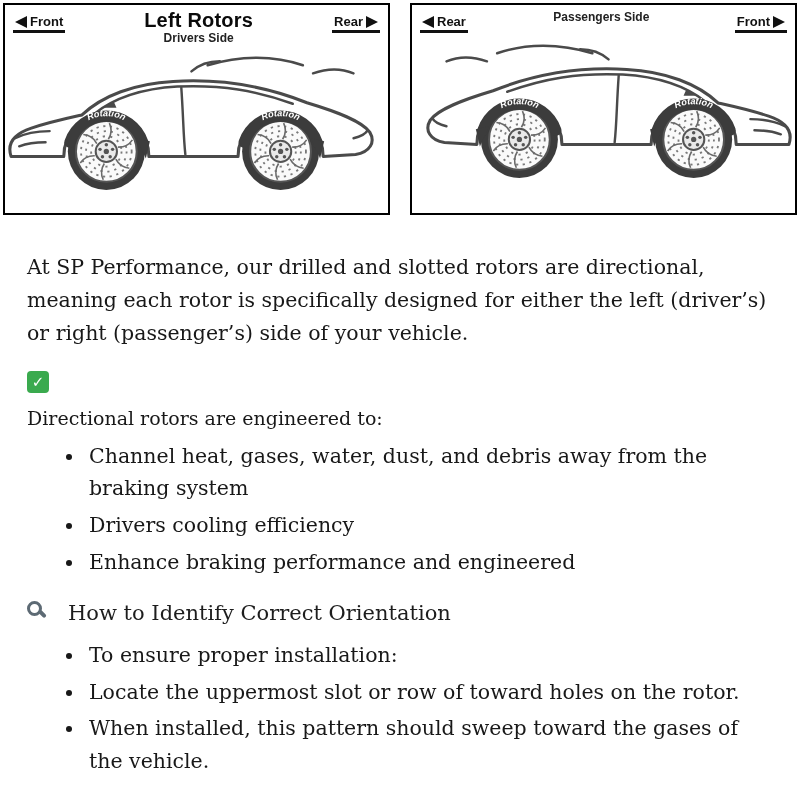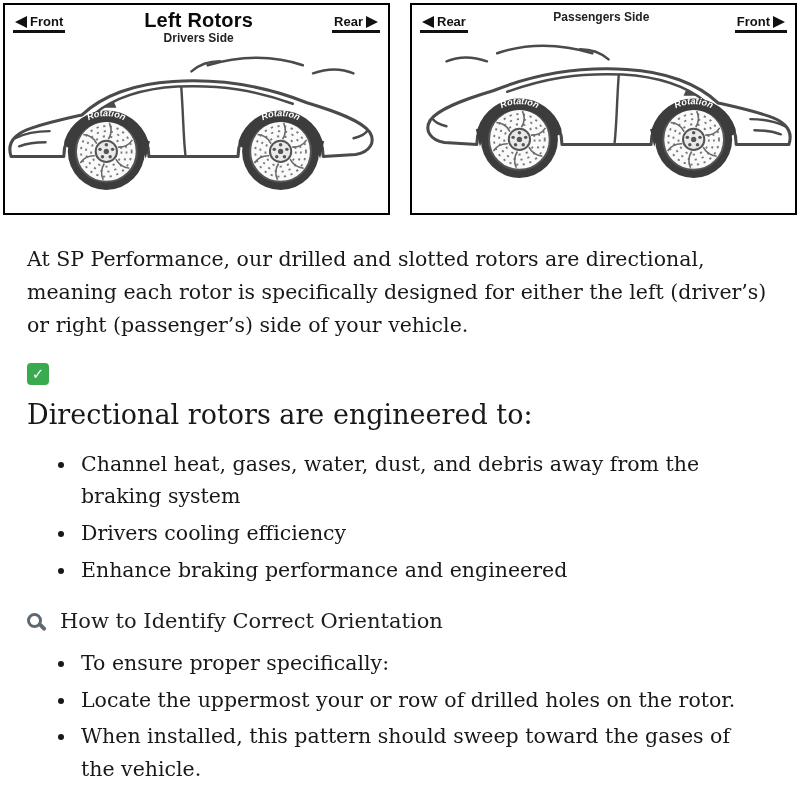--- a/index.html
+++ b/index.html
@@ -14,26 +14,26 @@
   .panel-title { font-size:20px; font-weight:bold; letter-spacing:.2px; color:#0a0a0a; line-height:1.05; }
   .panel-subtitle { font-size:12px; font-weight:bold; color:#222; }
   .dir-label { display:inline-flex; align-items:center; border-bottom:3px solid #111; padding:0 2px 1px 2px; font-weight:bold; font-size:13px; color:#111; margin-top:2px; }
   .tri { width:0; height:0; display:inline-block; }
   .tri-left  { border-top:6px solid transparent; border-bottom:6px solid transparent; border-right:12px solid #111; margin-right:3px; }
   .tri-right { border-top:6px solid transparent; border-bottom:6px solid transparent; border-left:12px solid #111; margin-left:3px; }
   .car-svg { display:block; width:100%; margin-top:0px; }
 
   
   .article { padding:16px 27px 0 27px; }
-  .para { font-size:20.5px; line-height:1.62; margin:0 0 18px 0; max-width:748px; }
+  .para { font-size:20.5px; line-height:1.62; margin:8px 0 18px 0; max-width:748px; }
   .h-bold { font-size:21px; font-weight:bold; margin:20px 0 14px 0; display:flex; align-items:center; gap:10px; color:#0e0e0e; }
-  .h-reg  { font-size:21px; font-weight:normal; margin:22px 0 14px 0; display:flex; align-items:center; gap:16px; color:#1d1d1d; }
-  .lead { font-size:27px; margin:0 0 18px 0; }
+  .h-reg  { font-size:21px; font-weight:normal; margin:22px 0 14px 0; display:flex; align-items:flex-start; gap:24px; color:#1d1d1d; }
+  .lead { font-size:19px; margin:0 0 11px 0; }
   ul.blist { margin:6px 0 18px 0; padding-left:46px; max-width:760px; }
-  ul.blist li { font-size:20.5px; line-height:1.6; margin:4px 4px; padding-left:4px; }
+  ul.blist li { font-size:20.5px; line-height:1.6; margin:4px 12px; padding-left:4px; }
 
   .check-icon { display:inline-flex; align-items:center; justify-content:center; width:22px; height:22px; background:#3aaa4e; border-radius:4px; color:#fff; font-size:15px; font-weight:bold; font-family:"DejaVu Sans",sans-serif; flex:0 0 auto; }
   .mag-icon { position:relative; width:15px; height:15px; border:3px solid #5d6a74; border-radius:50%; display:inline-block; flex:0 0 auto; margin-right:2px; }
   .mag-icon::after { content:""; position:absolute; width:9px; height:3.5px; background:#5d6a74; border-radius:2px; transform:rotate(45deg); right:-8px; bottom:-3px; }
 </style>
 </head>
 <body>
 
 <svg width="0" height="0" style="position:absolute" aria-hidden="true">
   <defs>
@@ -167,18 +167,18 @@
     <li>Drivers cooling efficiency</li>
     <li>Enhance braking performance and engineered</li>
   </ul>
 
   <div class="h-reg">
     <span class="mag-icon"></span>
     <span>How to Identify Correct Orientation</span>
   </div>
 
   <ul class="blist">
-    <li>To ensure proper specifically:</li>
-    <li>Locate the uppermost your or row of drilled holes on the rotor.</li>
+    <li>To ensure proper installation:</li>
+    <li>Locate the uppermost slot or row of toward holes on the rotor.</li>
     <li>When installed, this pattern should sweep toward the gases of the vehicle.</li>
   </ul>
 
 </div>
 
 </body></html>

